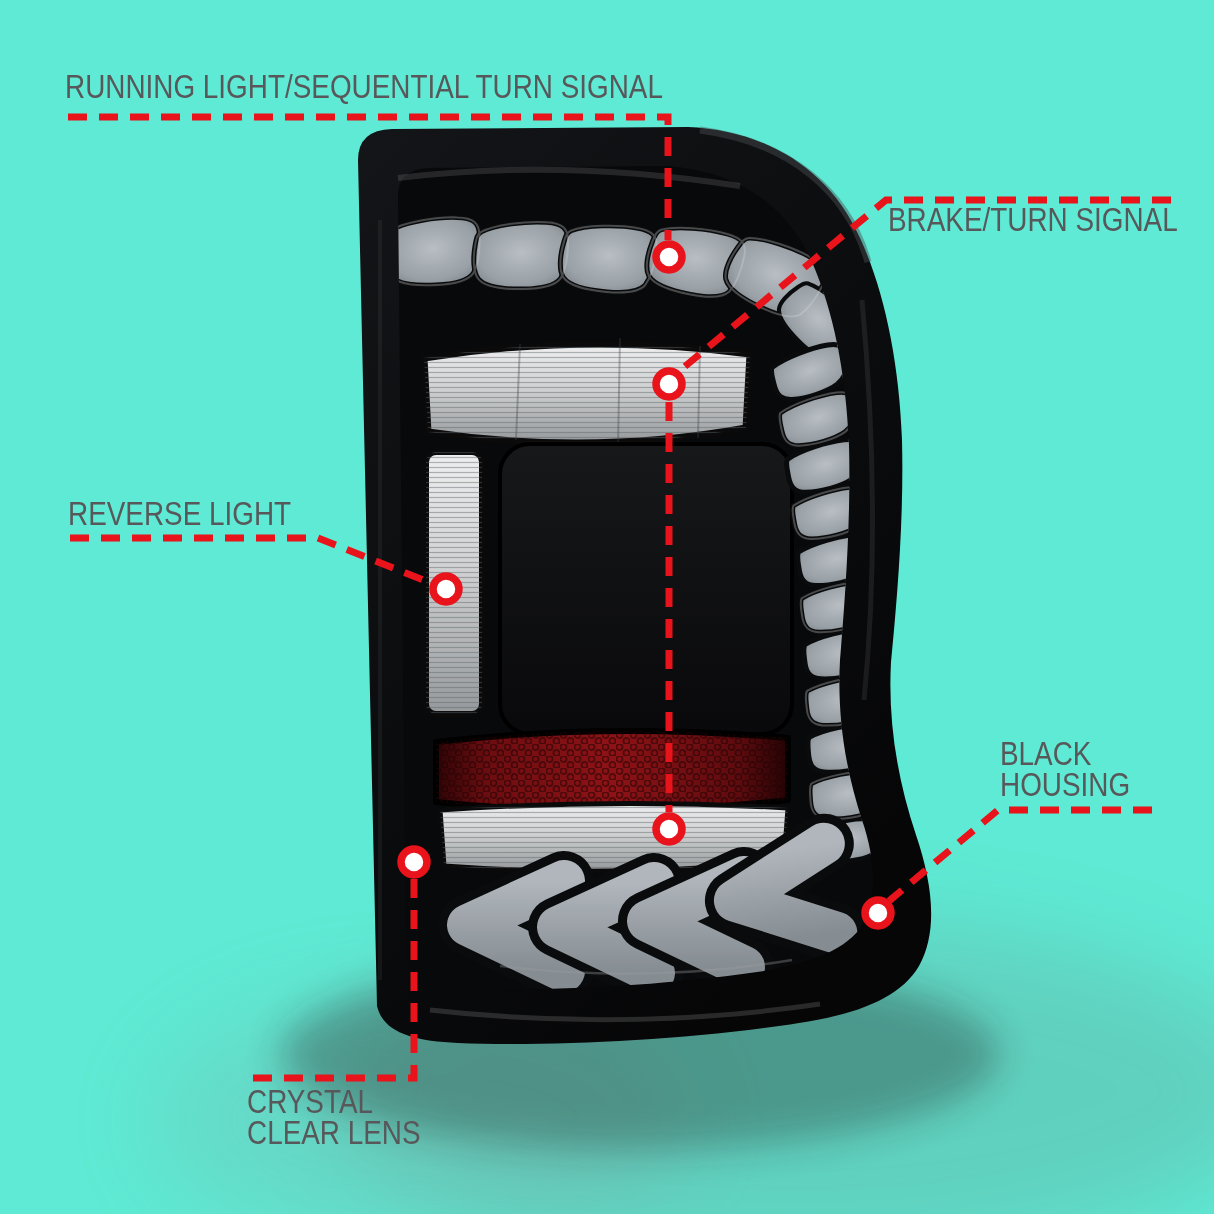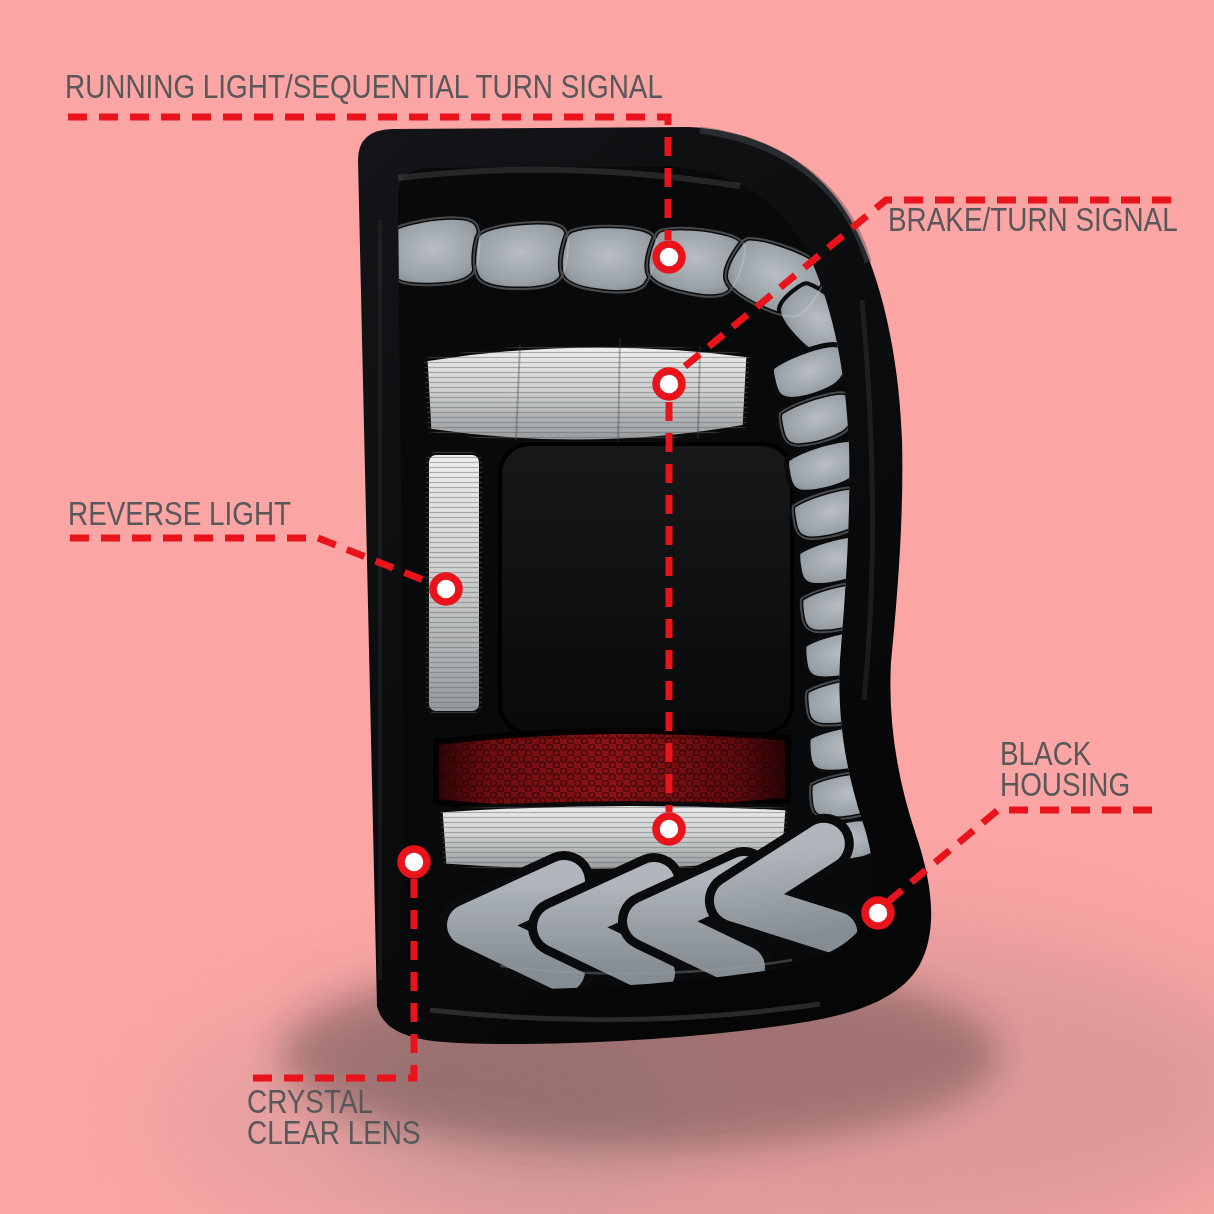--- a/index.html
+++ b/index.html
@@ -1,17 +1,17 @@
 <!DOCTYPE html>
 <html><head>
 <meta charset="utf-8">
 <style>
   html,body{margin:0;padding:0;background:#ffffff;}
   .stage{
-    position:relative;width:1214px;height:1214px;background:#fca5a5;overflow:hidden;
+    position:relative;width:1214px;height:1214px;background:#5eead4;overflow:hidden;
     font-family:"Liberation Sans",sans-serif;
   }
   .stage svg{position:absolute;left:0;top:0;}
   .label{
     position:absolute;color:#58585a;font-size:34px;line-height:31px;font-weight:400;
     white-space:nowrap;transform:scaleX(0.82);transform-origin:0 0;letter-spacing:0px;
   }
   .label span{display:block;}
   .lead{fill:none;stroke:#e8131b;stroke-width:7;stroke-dasharray:19 12;}
   .dot{fill:#ffffff;stroke:#e8131b;stroke-width:7.5;}

